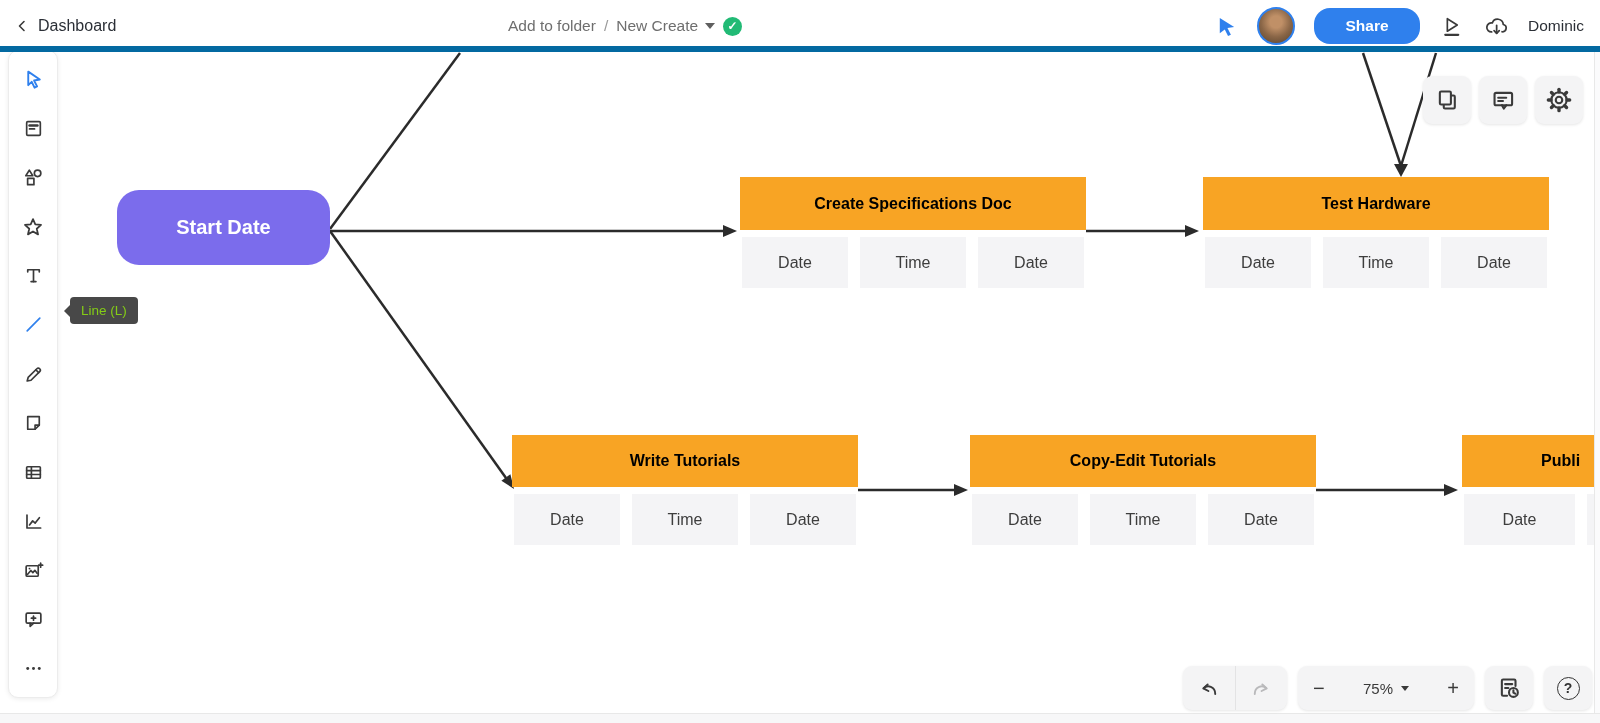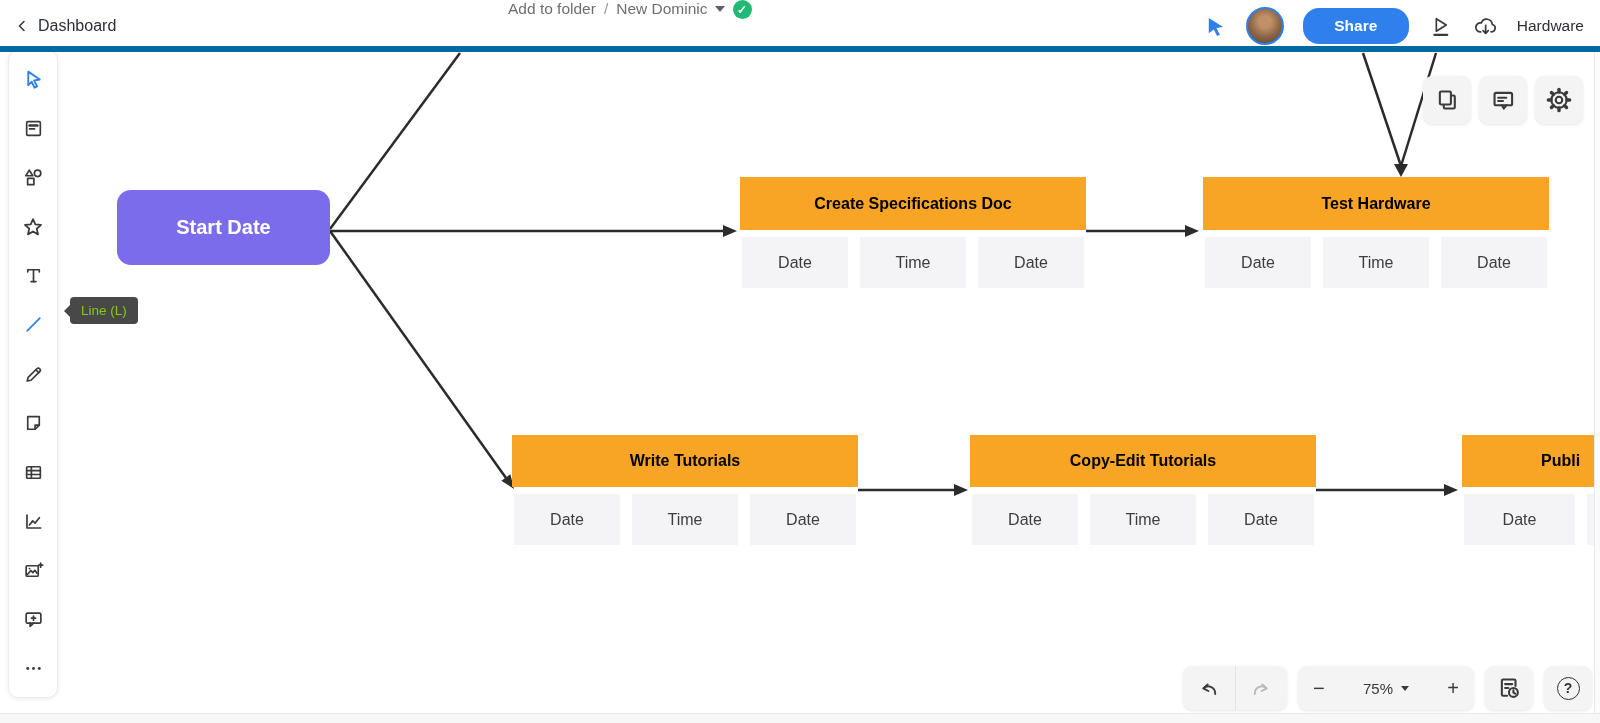--- a/index.html
+++ b/index.html
@@ -5,41 +5,41 @@
   * { margin:0; padding:0; box-sizing:border-box; }
   html,body { width:1600px; height:723px; overflow:hidden; background:#fff;
     font-family:"Liberation Sans", sans-serif; }
   body { position:relative; }
 
   
   .header { position:absolute; left:0; top:0; width:1600px; height:52px; background:#fff;
     border-bottom:6px solid #0369a1; z-index:40; }
   .hdr-left { position:absolute; left:14px; top:0; height:52px; display:flex; align-items:center; gap:8px; cursor:pointer; }
   .hdr-back-label { font-size:16px; color:#2b2f36; font-weight:500; }
-  .breadcrumb { position:absolute; left:508px; top:0; height:52px; display:flex; align-items:flex-start; gap:8px; font-size:15.5px; color:#6e6e6e; }
+  .breadcrumb { position:absolute; left:508px; top:0; height:52px; display:flex; align-items:center; gap:8px; font-size:15.5px; color:#6e6e6e; }
   .crumb-sep { color:#9a9a9a; }
   .doc-title-wrap { display:flex; align-items:center; gap:7px; cursor:pointer; }
   .caret-down { width:0; height:0; border-left:5px solid transparent; border-right:5px solid transparent; border-top:6px solid #5f5f5f; }
   .check-badge { width:19px; height:19px; border-radius:50%; background:#21ba75; color:#fff; font-size:12px; font-weight:bold; display:flex; align-items:center; justify-content:center; }
   .hdr-right { position:absolute; right:16px; top:0; height:52px; display:flex; align-items:center; gap:19px; }
   .avatar { width:38px; height:38px; border-radius:50%; border:2.5px solid #2f80ed; cursor:pointer;
     background:radial-gradient(circle at 50% 38%, #c09067 22%, #8a6647 55%, #54402c 100%); }
   .share-btn { width:106px; height:36px; border:none; border-radius:16px; background:#2f80ed; color:#fff; font-size:15.5px; font-weight:bold; font-family:inherit; cursor:pointer; }
   .user-name { font-size:15.5px; color:#2b2f36; }
   .hdr-icon { display:flex; align-items:center; justify-content:center; cursor:pointer; }
 
   
   .canvas { position:absolute; left:0; top:52px; width:1600px; height:671px; background:#fff; }
   .connectors { position:absolute; left:0; top:0; width:1600px; height:723px; z-index:1; pointer-events:none; }
 
   .task { position:absolute; z-index:2; }
   .task-header { height:53px; background:#f8a424; color:#000000; font-size:16px; font-weight:bold; display:flex; align-items:center; justify-content:center; cursor:pointer; }
   .task-cells { display:flex; gap:12px; margin:7px 2px 0 2px; }
   .task-cell { width:111px; height:51px; background:#f4f4f6; color:#3d3d3d; font-size:16px; display:flex; align-items:center; justify-content:center; cursor:pointer; }
-  .start-shape { position:absolute; left:117px; top:190px; width:213px; height:75px; border-radius:14px; background:#7b6cec; color:#fff; font-size:20px; font-weight:bold; display:flex; align-items:center; justify-content:center; z-index:2; cursor:pointer; }
+  .start-shape { position:absolute; left:117px; top:190px; width:213px; height:75px; border-radius:22px; background:#7b6cec; color:#fff; font-size:20px; font-weight:bold; display:flex; align-items:center; justify-content:center; z-index:2; cursor:pointer; }
 
   .right-strip { position:absolute; left:1594px; top:52px; width:6px; height:662px; background:#fbfbfc; border-left:1px solid #e8e8e8; z-index:5; }
   .bottom-strip { position:absolute; left:0; top:713px; width:1600px; height:10px; background:#f7f7f8; border-top:1px solid #e8e8e8; z-index:5; }
 
   
   .float-btns { position:absolute; left:1423px; top:76px; display:flex; gap:8px; z-index:10; }
   .sq-btn { width:48px; height:48px; border-radius:9px; background:#f4f4f5; box-shadow:0 1px 3px rgba(0,0,0,.10); display:flex; align-items:center; justify-content:center; cursor:pointer; border:none; }
 
   
   .bottom-bar { position:absolute; left:1183px; top:666px; display:flex; gap:11px; z-index:10; align-items:center; }
@@ -312,21 +312,21 @@
     <svg class="ic" width="16" height="16" viewBox="0 0 16 16" stroke-width="1.8">
       <polyline points="10,3.5 5.5,8 10,12.5"></polyline>
     </svg>
     <span class="hdr-back-label">Dashboard</span>
   </div>
 
   <div class="breadcrumb">
     <span>Add to folder</span>
     <span class="crumb-sep">/</span>
     <span class="doc-title-wrap">
-      <span>New Dominic</span>
+      <span>New Create</span>
       <span class="caret-down"></span>
     </span>
     <span class="check-badge">✓</span>
   </div>
 
   <div class="hdr-right">
     <span class="hdr-icon">
       <svg width="23" height="23" viewBox="0 0 24 24">
         <path d="M5 3 L20 12.5 L13 13.6 L16.6 20.6 L13.6 22 L10.2 15 L5 19 Z" fill="#2f80ed" stroke="none"></path>
       </svg>
@@ -339,15 +339,15 @@
         <line x1="6" y1="20" x2="18.5" y2="20" stroke-width="2"></line>
       </svg>
     </span>
     <span class="hdr-icon">
       <svg class="ic" width="26" height="26" viewBox="0 0 24 24" stroke-width="1.7">
         <path d="M8 17.5 A4.2 4.2 0 1 1 8.6 9.2 A5.2 5.2 0 0 1 18.7 10.6 A3.4 3.4 0 0 1 17.6 17.3"></path>
         <line x1="12.6" y1="11.5" x2="12.6" y2="18.6"></line>
         <polyline points="10.2,16.3 12.6,18.8 15,16.3"></polyline>
       </svg>
     </span>
-    <span class="user-name">Hardware</span>
+    <span class="user-name">Dominic</span>
   </div>
 </div>
 
 </body></html>

